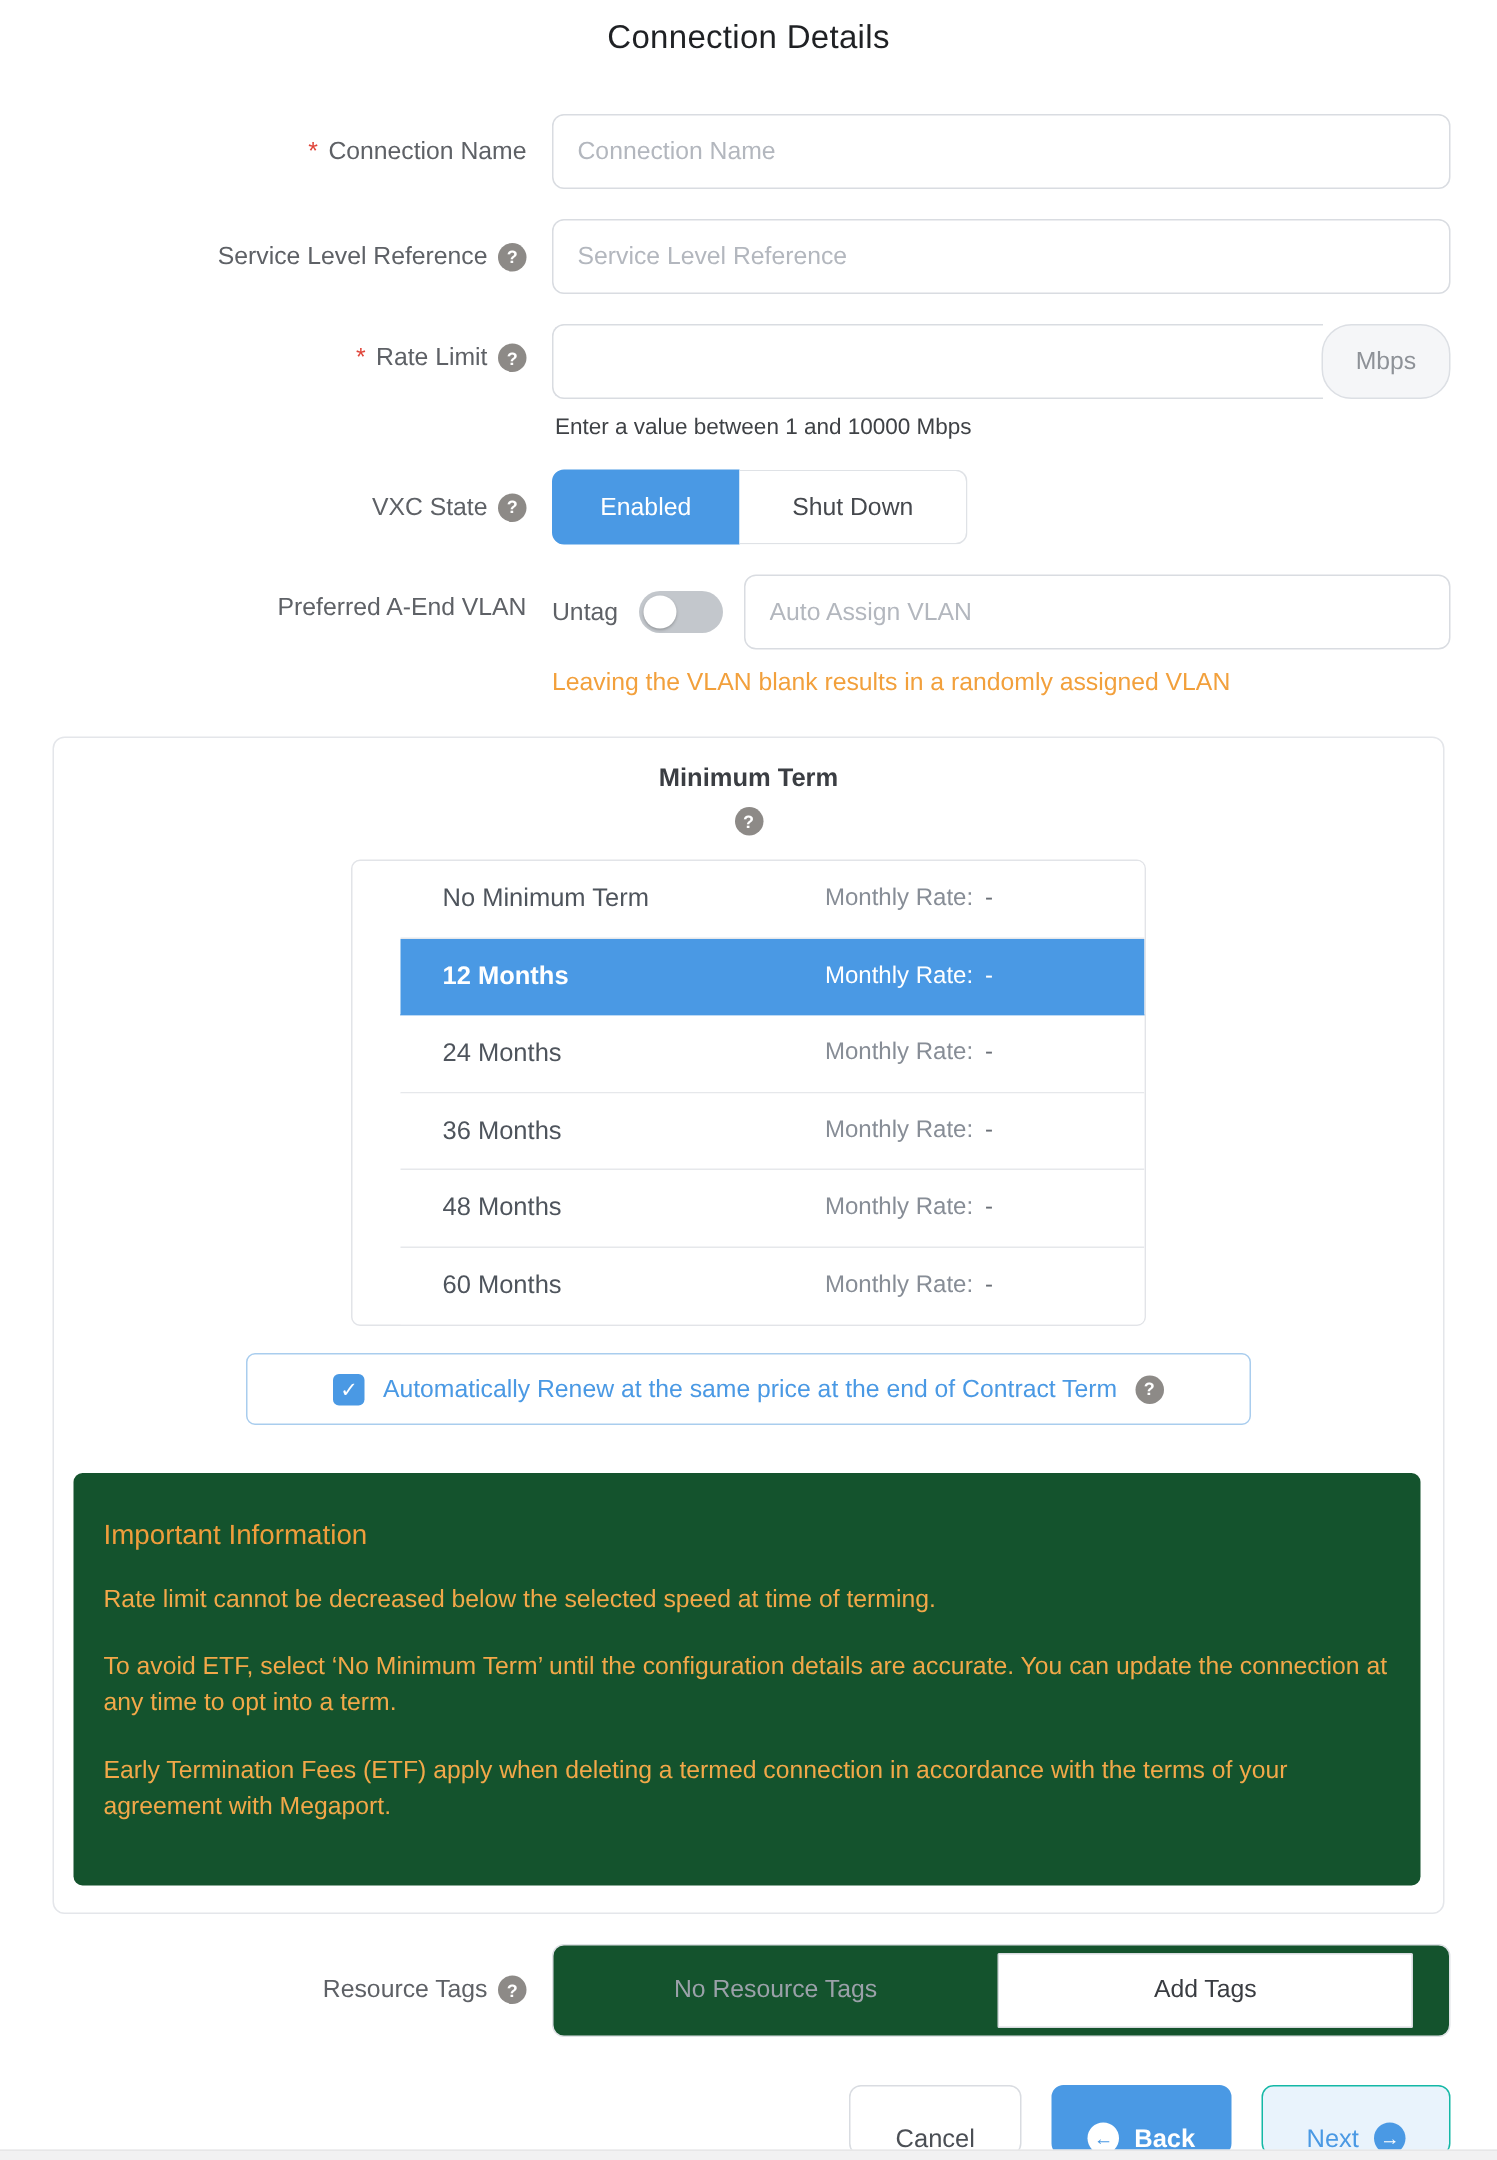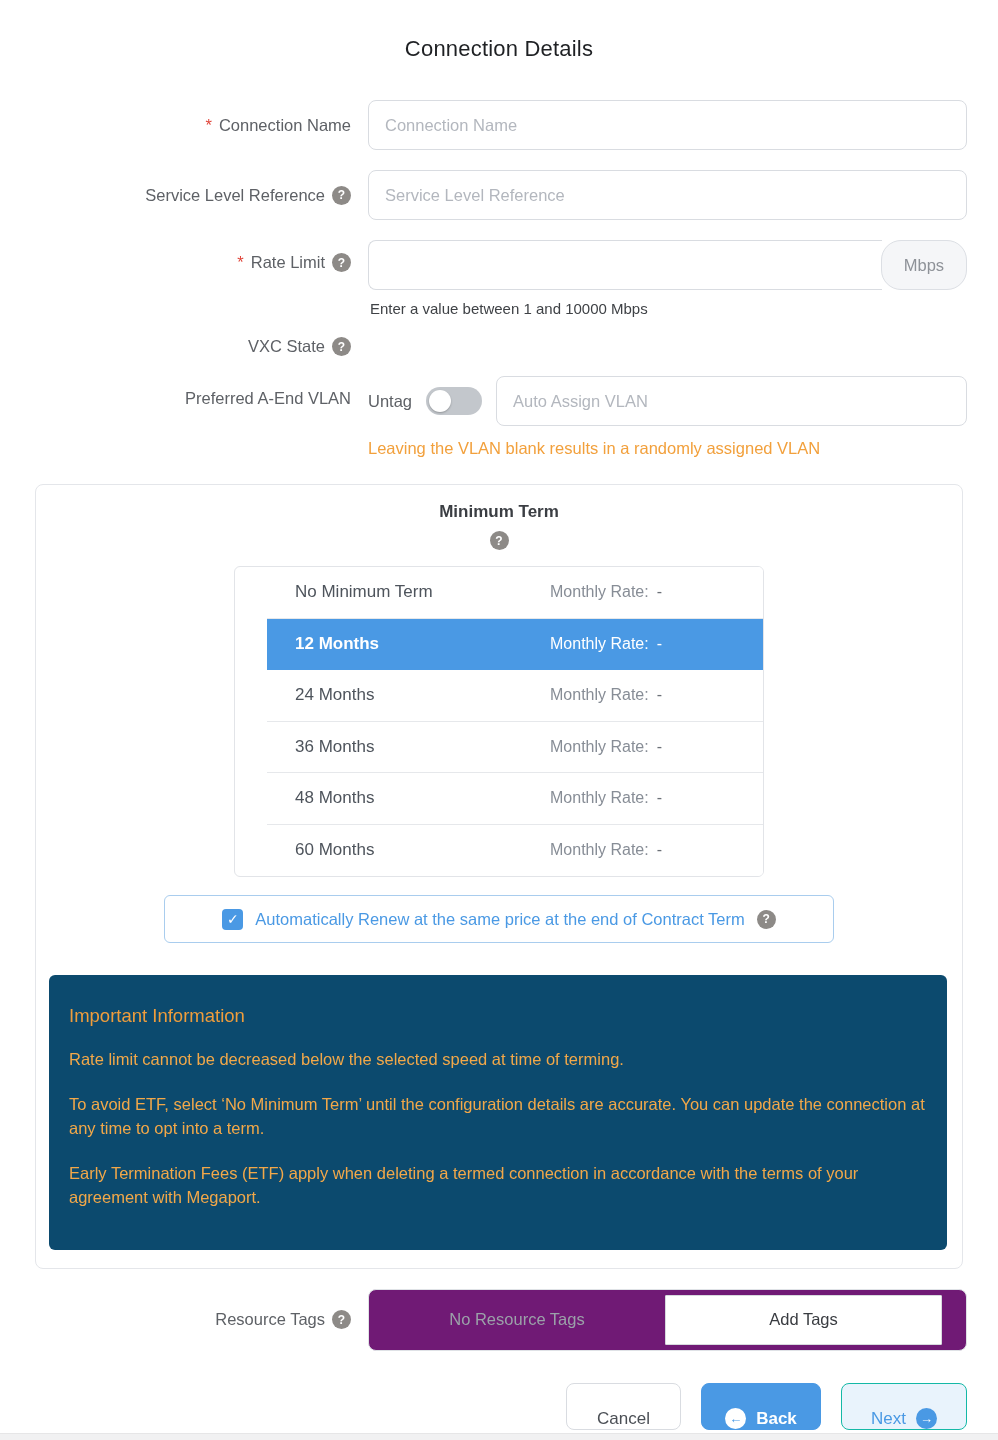--- a/index.html
+++ b/index.html
@@ -3,21 +3,21 @@
 <meta charset="utf-8">
 <style>
   * { box-sizing: border-box; margin: 0; padding: 0; }
   html, body { background: #ffffff; }
   body {
     width: 998px; height: 1440px; margin: 0 auto;
     font-family: "Liberation Sans", "DejaVu Sans", sans-serif;
     color: #5e6166; position: relative; overflow: hidden;
   }
   .page-title {
-    text-align: center; padding-top: 36px; font-size: 22px; font-weight: 500;
+    text-align: center; padding-top: 12px; font-size: 22px; font-weight: 500;
     color: #1f2124; letter-spacing: .2px;
   }
   
   .form-area { margin-top: 38px; }
   .form-row { display: flex; align-items: center; margin-bottom: 20px; }
   .form-row.align-top { align-items: flex-start; }
   .flabel {
     width: 351px; flex: 0 0 351px; text-align: right; font-size: 16.5px;
     color: #5e6166; display: flex; justify-content: flex-end; align-items: center; gap: 7px;
     padding-top: 0;
@@ -104,30 +104,30 @@
     gap: 12px; cursor: pointer; background: #fff;
   }
   .checkbox {
     width: 21px; height: 21px; border-radius: 4px; background: #4a99e4;
     color: #fff; font-size: 14px; display: flex; align-items: center;
     justify-content: center; flex: 0 0 21px;
   }
   .auto-renew-label { font-size: 16.5px; color: #4a99e4; }
   
   .info-box {
-    margin: 32px 15px 0 13px; background: #0c4a6e; border-radius: 6px;
+    margin: 32px 15px 0 13px; background: #14532d; border-radius: 6px;
     padding: 30px 22px 40px 20px;
   }
   .info-title { font-size: 18.5px; color: #ef9d3c; font-weight: 500; }
   .info-para { margin-top: 21px; font-size: 16.5px; line-height: 1.45; color: #f2a849; }
   
   .tags-row { margin-top: 20px; }
   .tags-box {
     border: 1px solid #dfe2e6; border-radius: 8px; height: 62px; display: flex;
-    align-items: center; background: #701a75;
+    align-items: center; background: #14532d;
   }
   .tags-empty { flex: 1; text-align: center; font-size: 16.5px; color: #9ba1a9; }
   .add-tags-btn {
     width: 277px; height: 50px; margin-right: 24px; border: 1px solid #d7dade;
     border-radius: 1px; background: #ffffff; font-family: inherit; font-size: 16.5px;
     font-weight: 500; color: #393c41; cursor: pointer;
   }
   
   .actions {
     display: flex; justify-content: flex-end; gap: 20px; margin: 32px 31px 0 0;
@@ -190,20 +190,26 @@
         <div class="input-addon">Mbps</div>
       </div>
       <div class="field-helper">Enter a value between 1 and 10000 Mbps</div>
     </div>
   </div>
 
   <div class="form-row">
     <div class="flabel">
       <span>VXC State</span>
       <span class="help-icon">?</span>
+    </div>
+    <div class="fcontrol">
+      <div class="segmented">
+        <button class="seg-btn on">Enabled</button>
+        <button class="seg-btn off">Shut Down</button>
+      </div>
     </div>
   </div>
 
   <div class="form-row align-top">
     <div class="flabel">
       <span>Preferred A-End VLAN</span>
     </div>
     <div class="fcontrol">
       <div class="vlan-control">
         <span class="untag-label">Untag</span>

